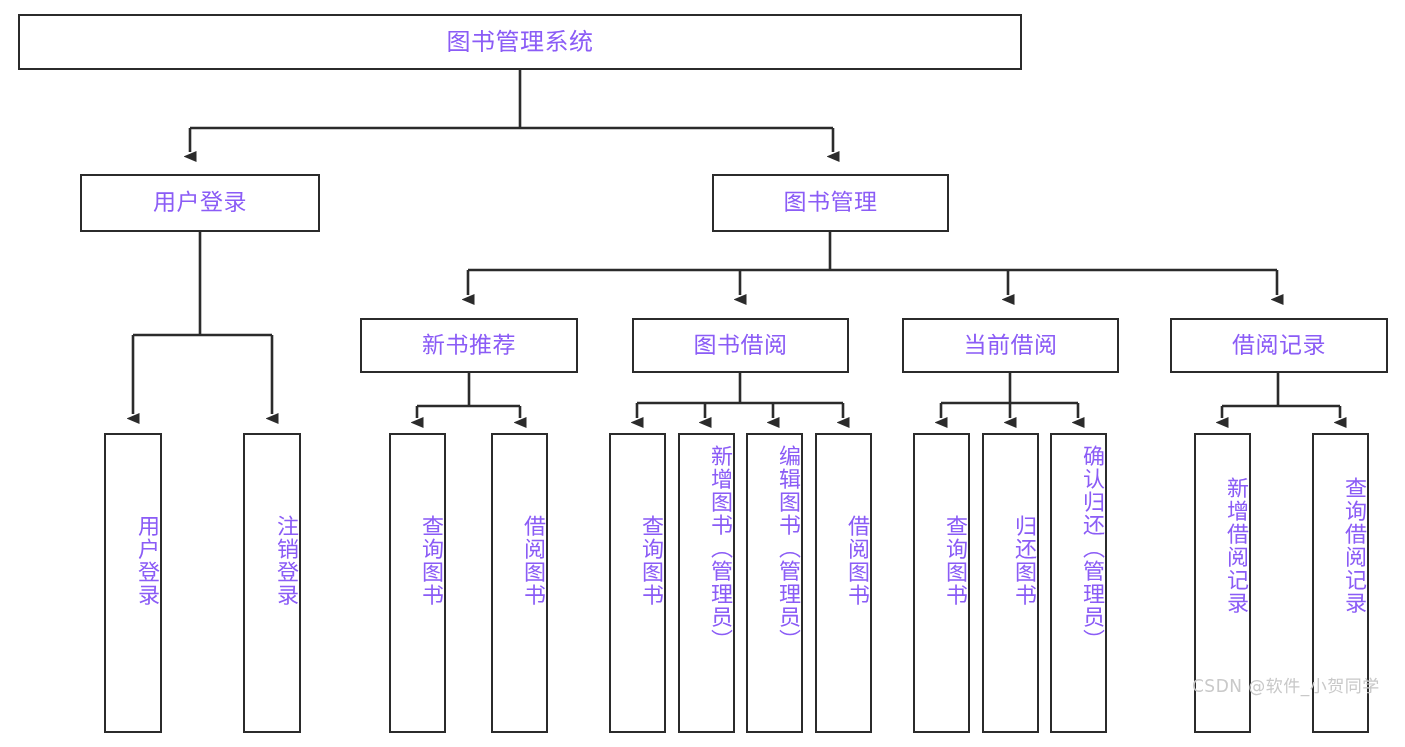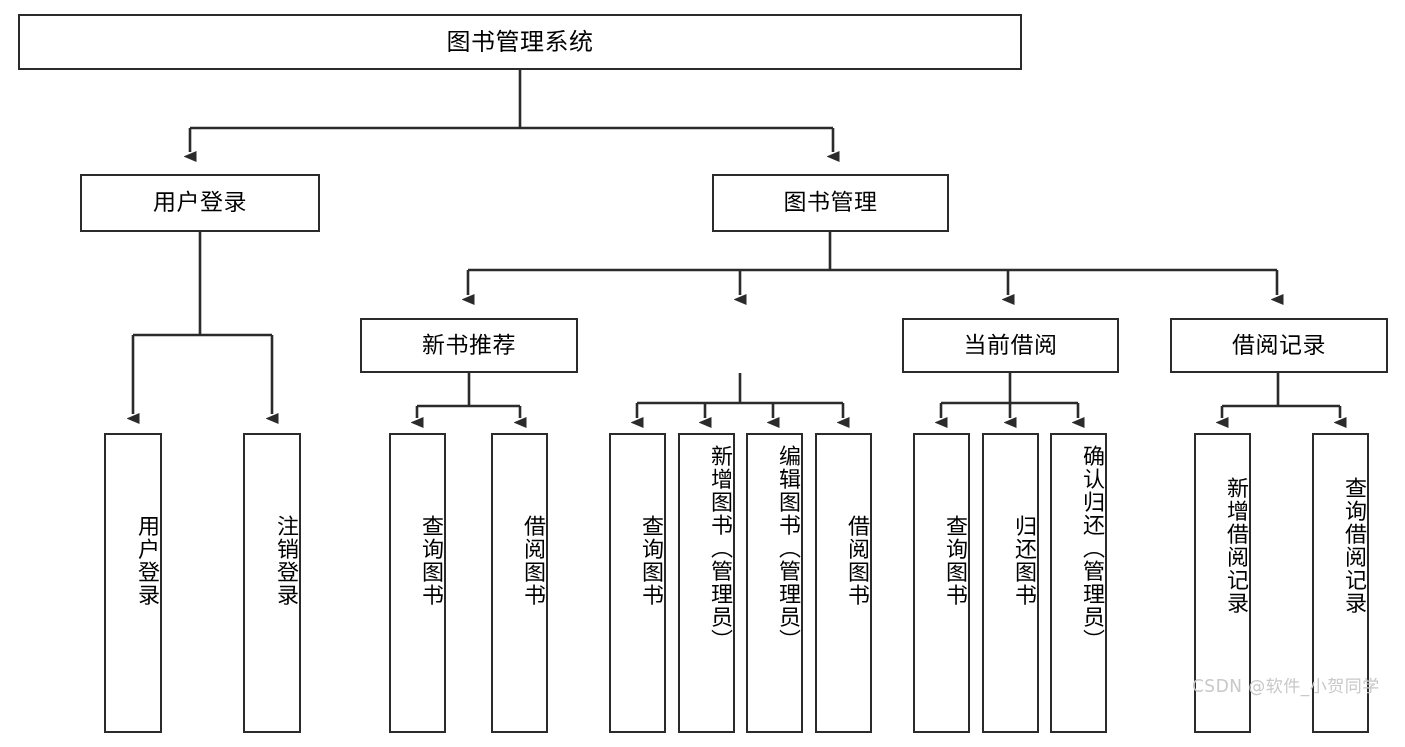--- a/index.html
+++ b/index.html
@@ -27,21 +27,21 @@
     display: block;
   }
   .node-box {
     position: absolute;
     box-sizing: border-box;
     background: #ffffff;
     border: 2px solid #2b2b2b;
     display: flex;
     align-items: center;
     justify-content: center;
-    color: #000000;
+    color: #8b5cf6;
   }
   .node-h {
     font-size: 23px;
     line-height: 1.2;
     letter-spacing: 0.5px;
     white-space: nowrap;
   }
   .node-root {
     font-size: 24px;
   }
@@ -134,20 +134,23 @@
   </div>
 
   <div class="node-box node-h" style="left:360px; top:318px; width:218px; height:55px;">
     <span>新书推荐</span>
   </div>
 
   <div class="node-box node-h" style="left:712px; top:174px; width:237px; height:58px;">
     <span>图书管理</span>
   </div>
 
+  <div class="node-box node-h" style="left:632px; top:318px; width:217px; height:55px;">
+    <span>图书借阅</span>
+  </div>
 
   <div class="node-box node-h" style="left:1170px; top:318px; width:218px; height:55px;">
     <span>借阅记录</span>
   </div>
 
   <div class="node-box node-h" style="left:902px; top:318px; width:217px; height:55px;">
     <span>当前借阅</span>
   </div>
 
   <div class="node-box node-v" style="left:104px; top:433px; width:58px; height:300px; padding-top:80px;">

